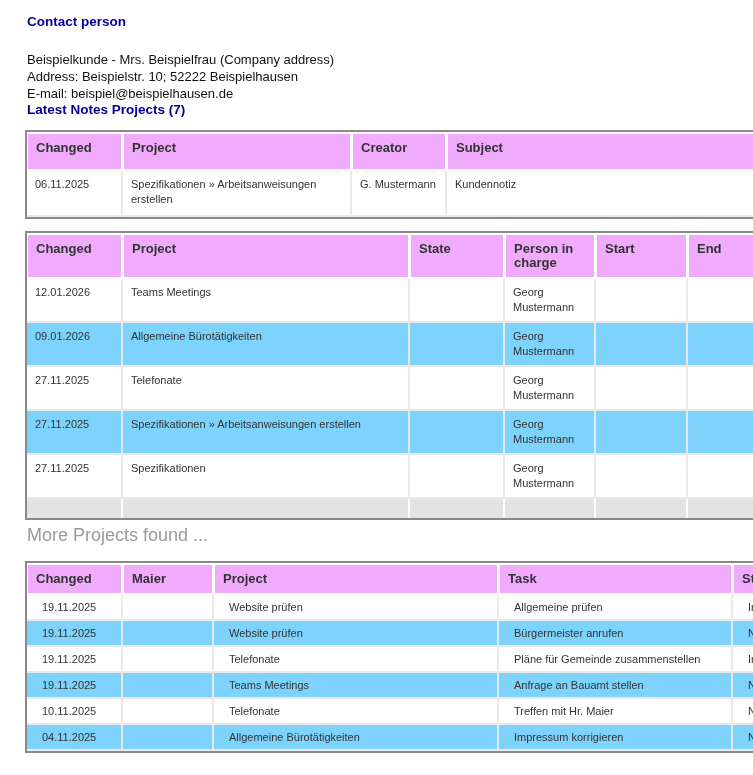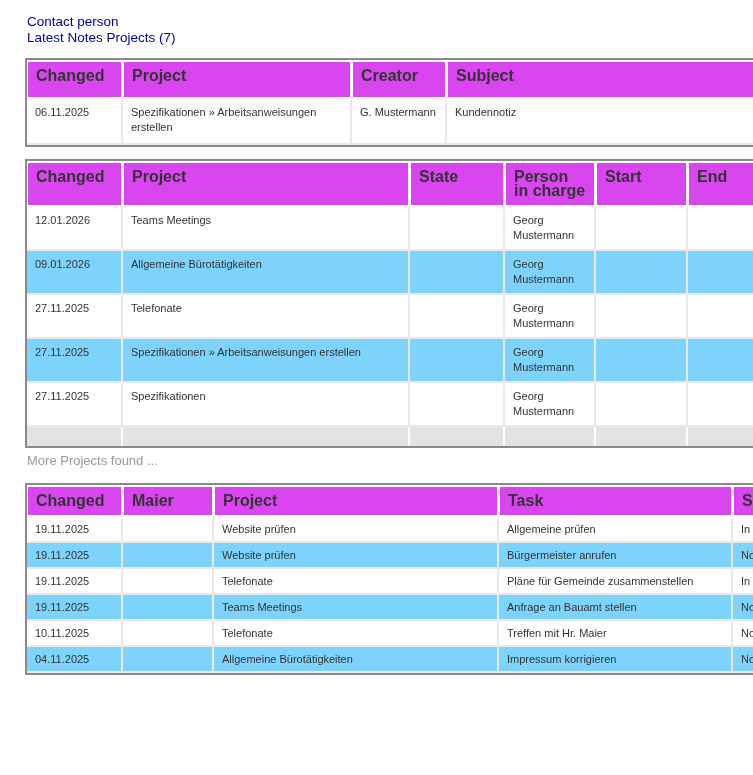--- a/index.html
+++ b/index.html
@@ -1,61 +1,66 @@
 <!DOCTYPE html>
 <html><head>
 <meta charset="utf-8">
 <style>
   html,body { margin:0; padding:0; background:#ffffff; }
   body { font-family: "Liberation Sans", sans-serif; color:#000; }
   .page { width:753px; height:775px; overflow:hidden; box-sizing:border-box; padding:14px 0 0 25px; background:#fff; }
 
   h2.section-title {
-    font-size:13.5px; font-weight:normal; color:#000099;
+    font-size:13.5px; font-weight:bold; color:#000099;
     margin:0 0 0 2px; padding:0; line-height:16px;
   }
   .contact-block { margin:21px 2px 0 2px; font-size:13px; line-height:17px; color:#111; }
   .contact-block div { white-space:nowrap; }
 
   .sec-latest   { margin-top:20px; }
   .sec-projects { margin-top:13px; }
   .sec-tasks    { margin-top:16px; }
 
   .tframe {
     width:860px; margin-top:12px;
     border-left:2px solid #8a8a8a;
     border-top:2px solid #8a8a8a;
     border-bottom:2px solid #8a8a8a;
     background:#fff;
   }
   table.grid { border-collapse:separate; border-spacing:0; table-layout:fixed; width:860px; font-size:11px; }
   table.grid th, table.grid td { box-sizing:border-box; vertical-align:top; text-align:left; overflow:hidden; }
   table.grid th {
-    background:#d946ef; color:#333; font-weight:bold; font-size:16px;
+    background:#f0abfc; color:#333; font-weight:bold; font-size:13px;
     padding:7px 8px; border-right:2px solid #ffffff; border-bottom:2px solid #ffffff; border-top:2px solid #ffffff; border-left:1px solid #ffffff;
     line-height:14px;
   }
   table.grid th.tall { height:39px; }
   table.grid td {
     background:#ffffff; color:#333; padding:6px 8px; line-height:15px;
     border-right:2px solid #e9e9e9; border-bottom:2px solid #e9e9e9;
   }
   table.grid tr.alt td { background:#7dd3fc; }
-  table.grid td.slim { padding:5px 8px; line-height:14px;margin-left:41px; }
+  table.grid td.slim { padding:5px 15px; line-height:14px;margin-left:41px; }
   table.grid td.footer-cell { background:#e3e3e3; height:19px; padding:2px 8px; border-right:2px solid #ffffff; border-bottom:0; }
   table.t1 td { height:46px; }
 
-  .more-note { margin:5px 0 0 2px; font-size:13px; color:#9a9a9a; }
+  .more-note { margin:5px 0 0 2px; font-size:18px; color:#9a9a9a; }
 </style>
 </head>
 <body>
 
 <div class="page">
 
   <h2 class="section-title">Contact person</h2>
+  <div class="contact-block">
+    <div>Beispielkunde - Mrs. Beispielfrau (Company address)</div>
+    <div>Address: Beispielstr. 10; 52222 Beispielhausen</div>
+    <div>E-mail: beispiel@beispielhausen.de</div>
+  </div>
 
   <h2 class="section-title sec-latest">Latest Notes Projects (7)</h2>
   <div class="tframe">
     <table class="grid t1">
       <colgroup>
           <col style="width:96px">
           <col style="width:229px">
           <col style="width:95px">
           <col style="width:440px">
         </colgroup>

